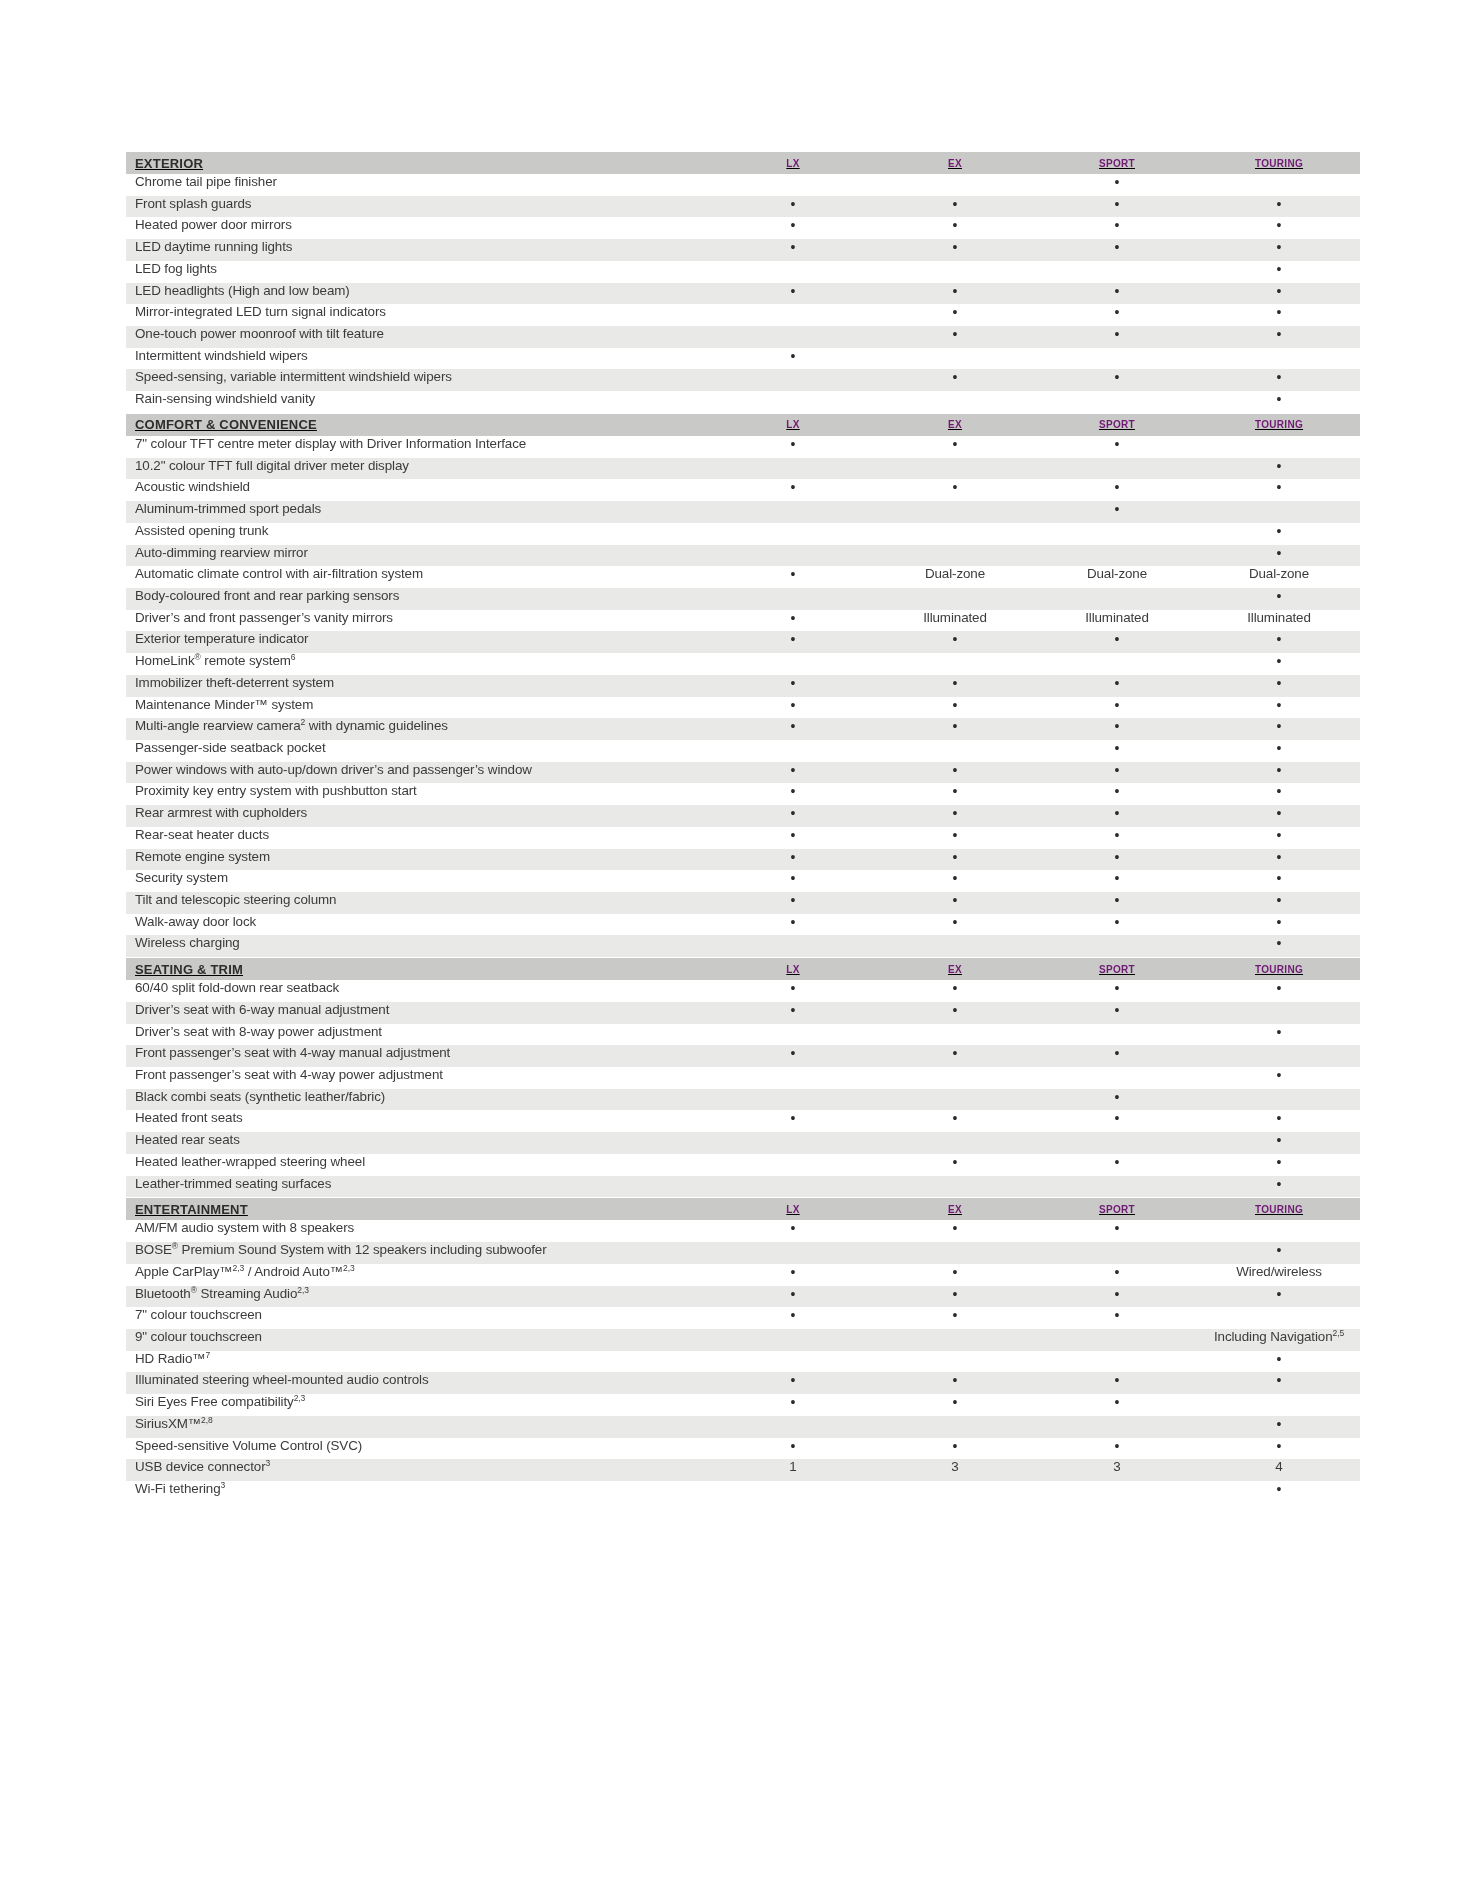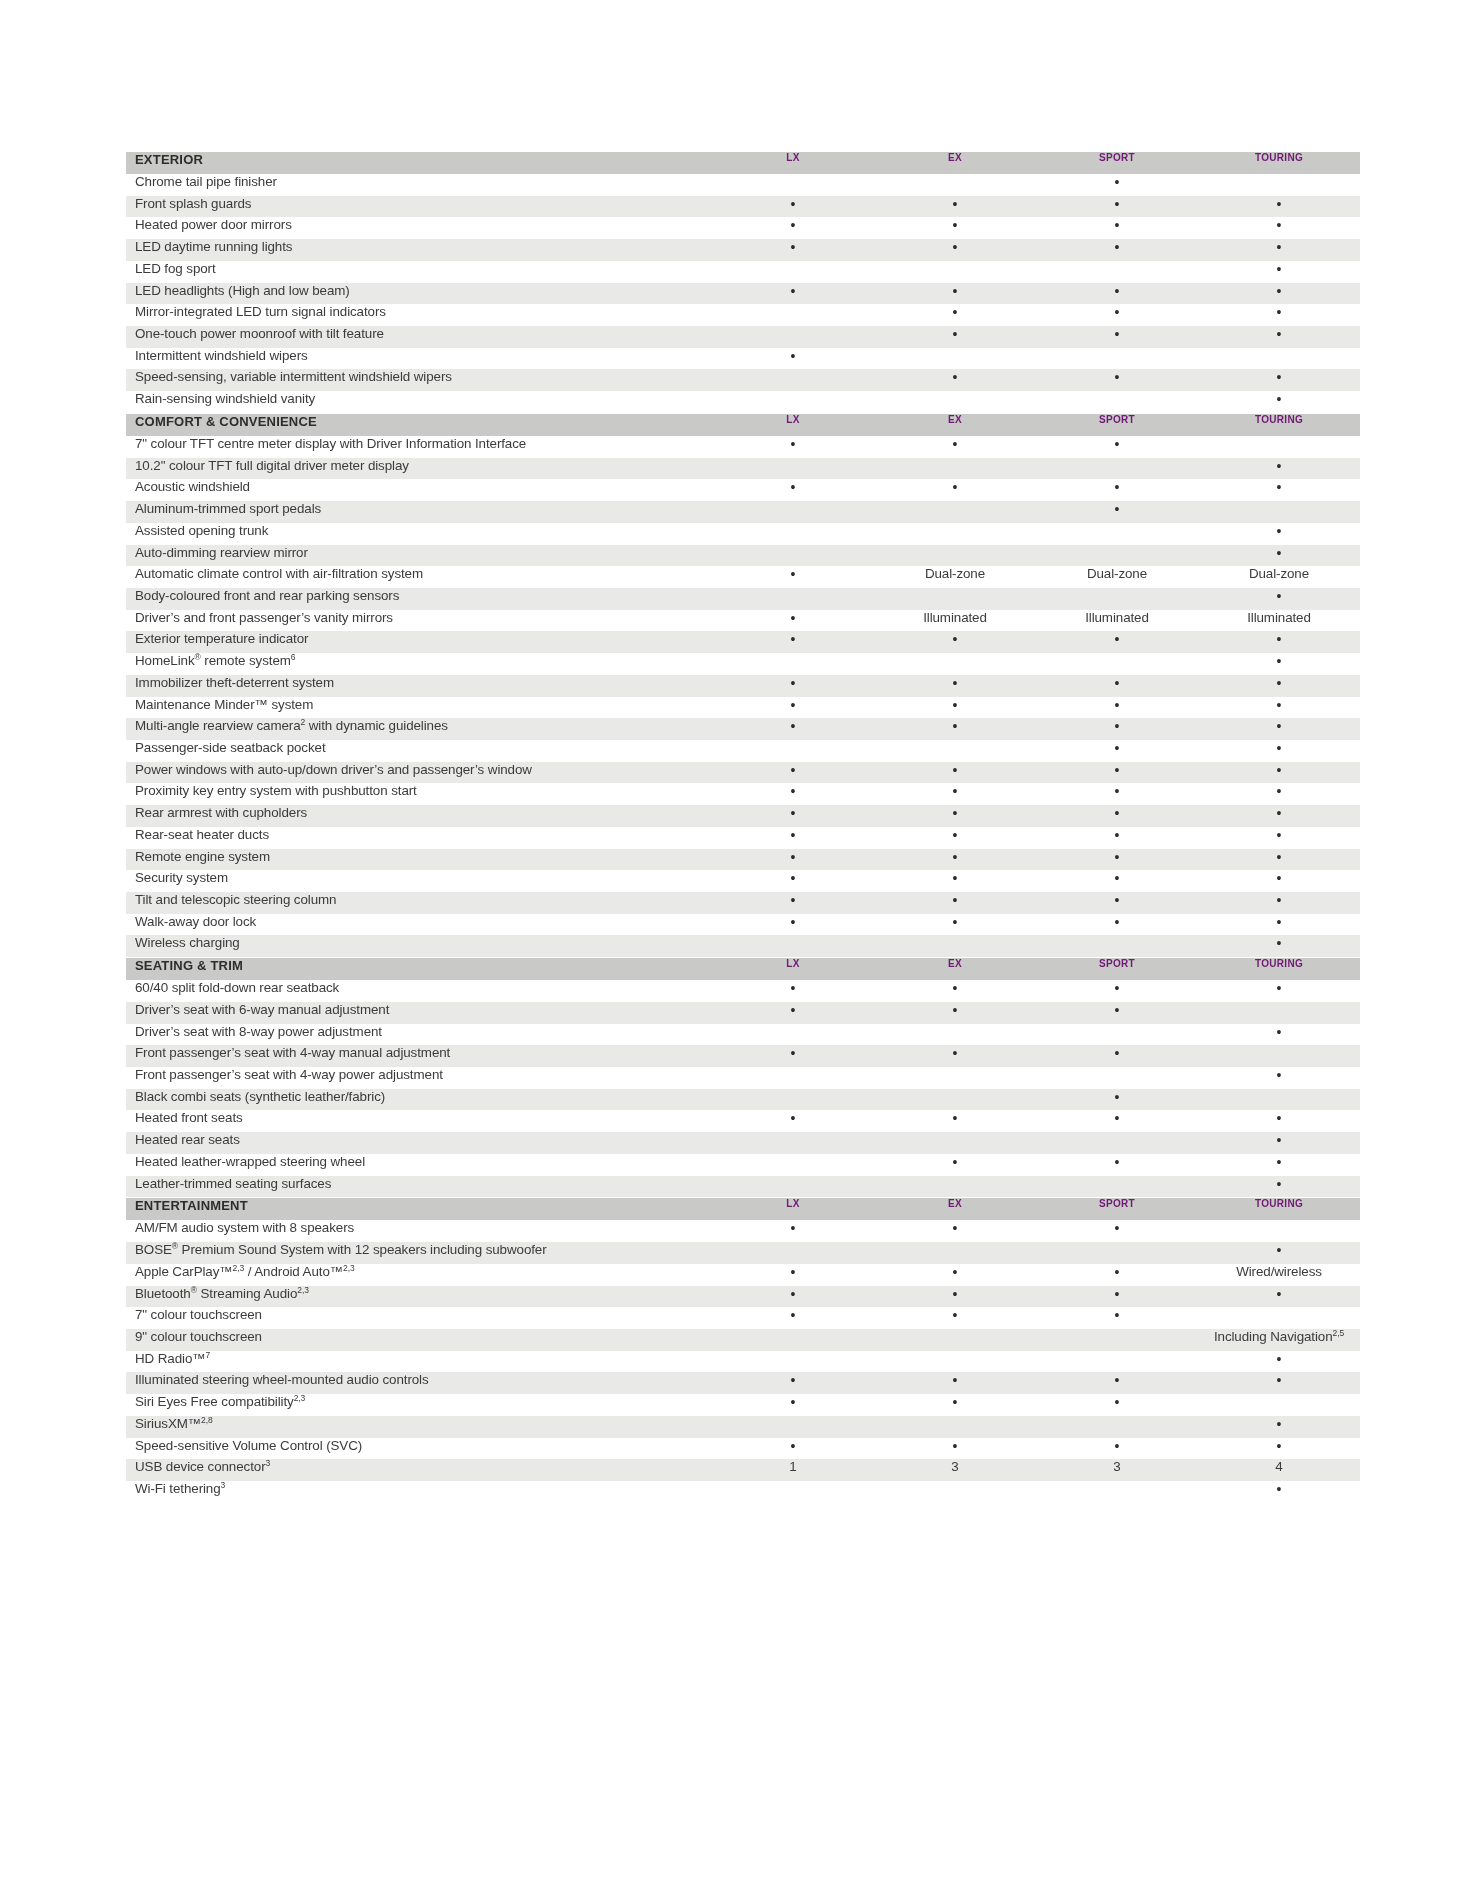--- a/index.html
+++ b/index.html
@@ -6,22 +6,23 @@
   html,body { background:#ffffff; }
   body {
     width:1469px; height:1900px; position:relative;
     font-family:"Liberation Sans", sans-serif;
     -webkit-font-smoothing:antialiased;
   }
   .spec-table { position:absolute; left:126px; top:152px; width:1234px; }
   .spec-section { margin-top:1px; }
   .spec-section:first-child { margin-top:0; }
   .head-row {
-    height:22px; display:flex; align-items:flex-start;
+    height:22px; display:flex; align-items:center;
     background:var(--header-bg,#c9c9c7);
+    text-decoration:underline;
   }
   .row { display:flex; align-items:flex-start; height:21.72px; }
   .row.shaded { background:var(--row-shade,#e9e9e8); }
   .feat {
     flex:1 1 auto; padding-left:9px; font-size:13.4px; color:#3b3b3b;
     white-space:nowrap; overflow:visible; letter-spacing:-0.1px;
   }
   .section-title {
     font-weight:bold; font-size:13px; color:#2d2d2d; letter-spacing:0.2px;
   }
@@ -69,21 +70,21 @@
         <div class="col dotc">•</div>
       </div>
       <div class="row shaded">
         <div class="feat">LED daytime running lights</div>
         <div class="col dotc">•</div>
         <div class="col dotc">•</div>
         <div class="col dotc">•</div>
         <div class="col dotc">•</div>
       </div>
       <div class="row">
-        <div class="feat">LED fog sport</div>
+        <div class="feat">LED fog lights</div>
         <div class="col"></div>
         <div class="col"></div>
         <div class="col"></div>
         <div class="col dotc">•</div>
       </div>
       <div class="row shaded">
         <div class="feat">LED headlights (High and low beam)</div>
         <div class="col dotc">•</div>
         <div class="col dotc">•</div>
         <div class="col dotc">•</div>

